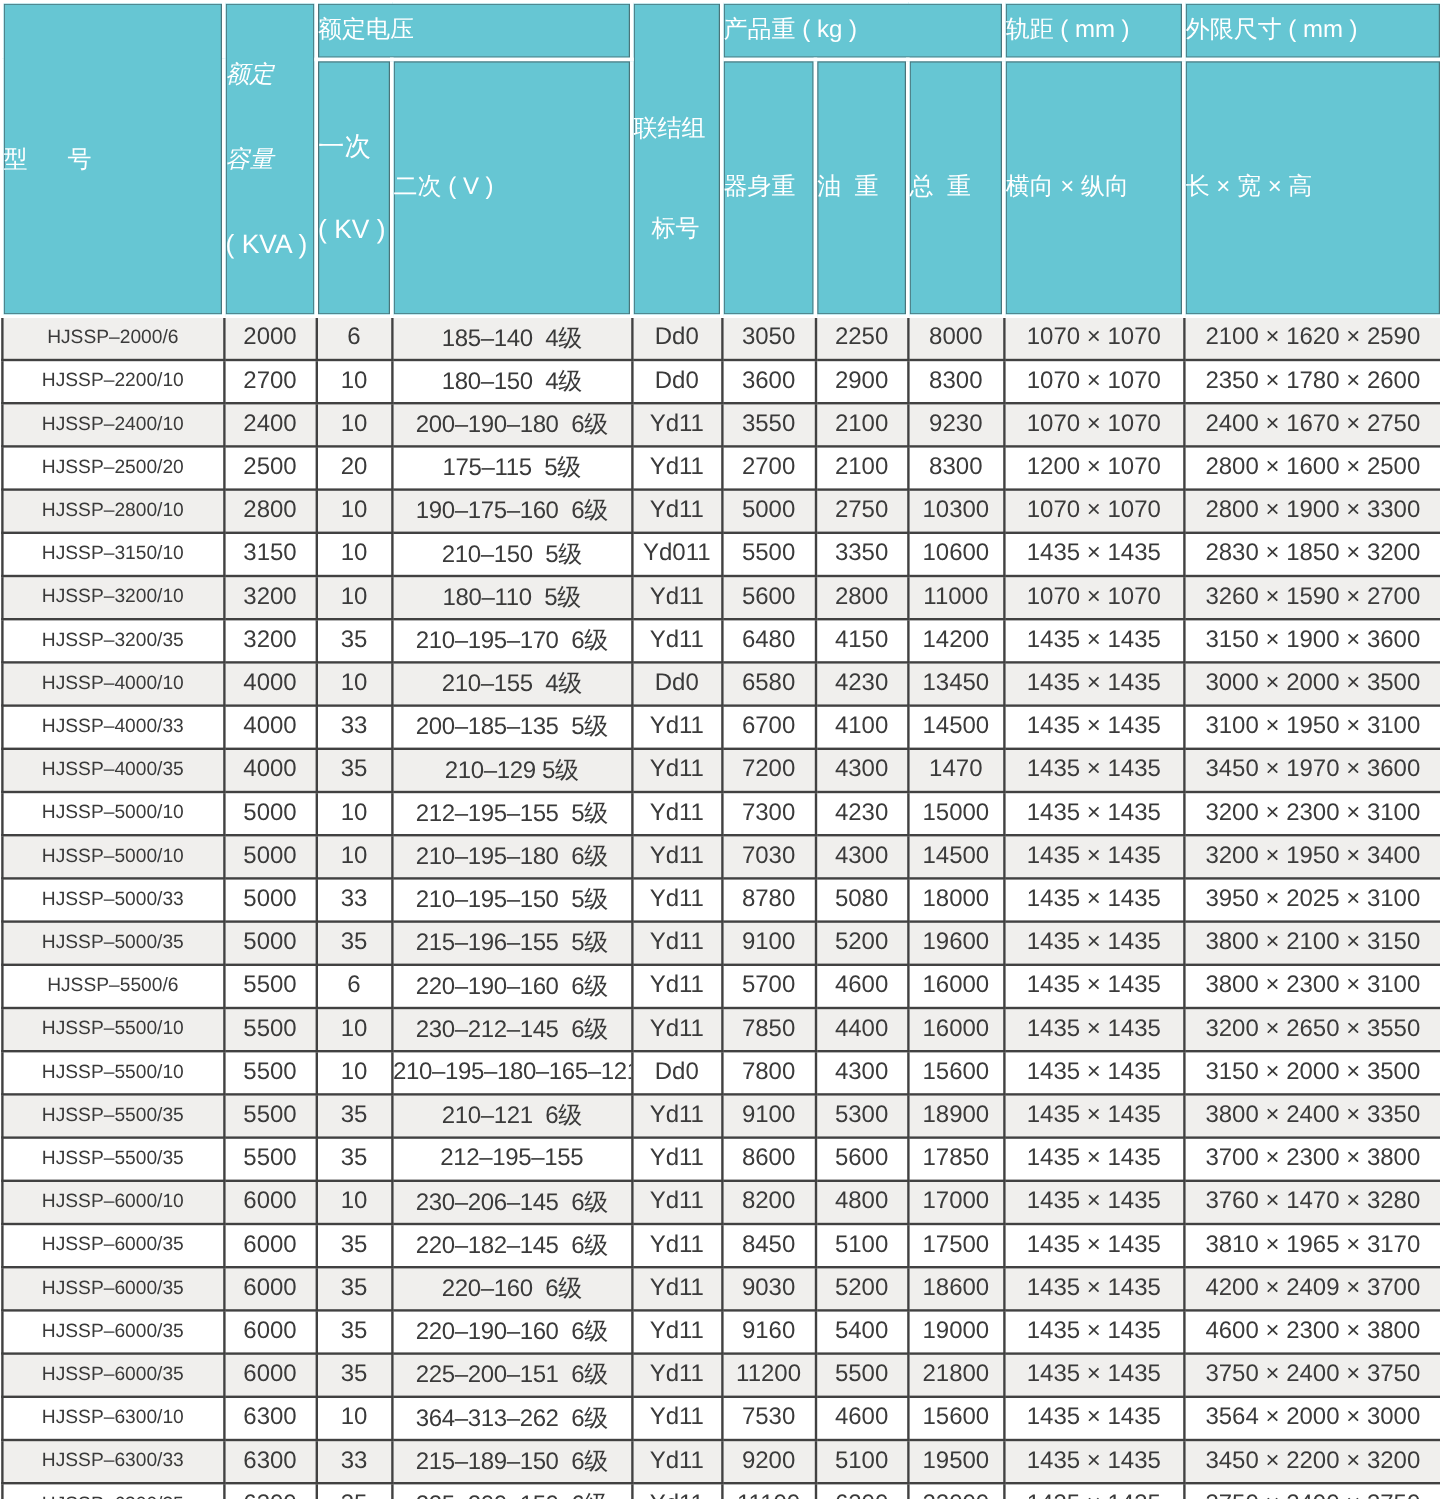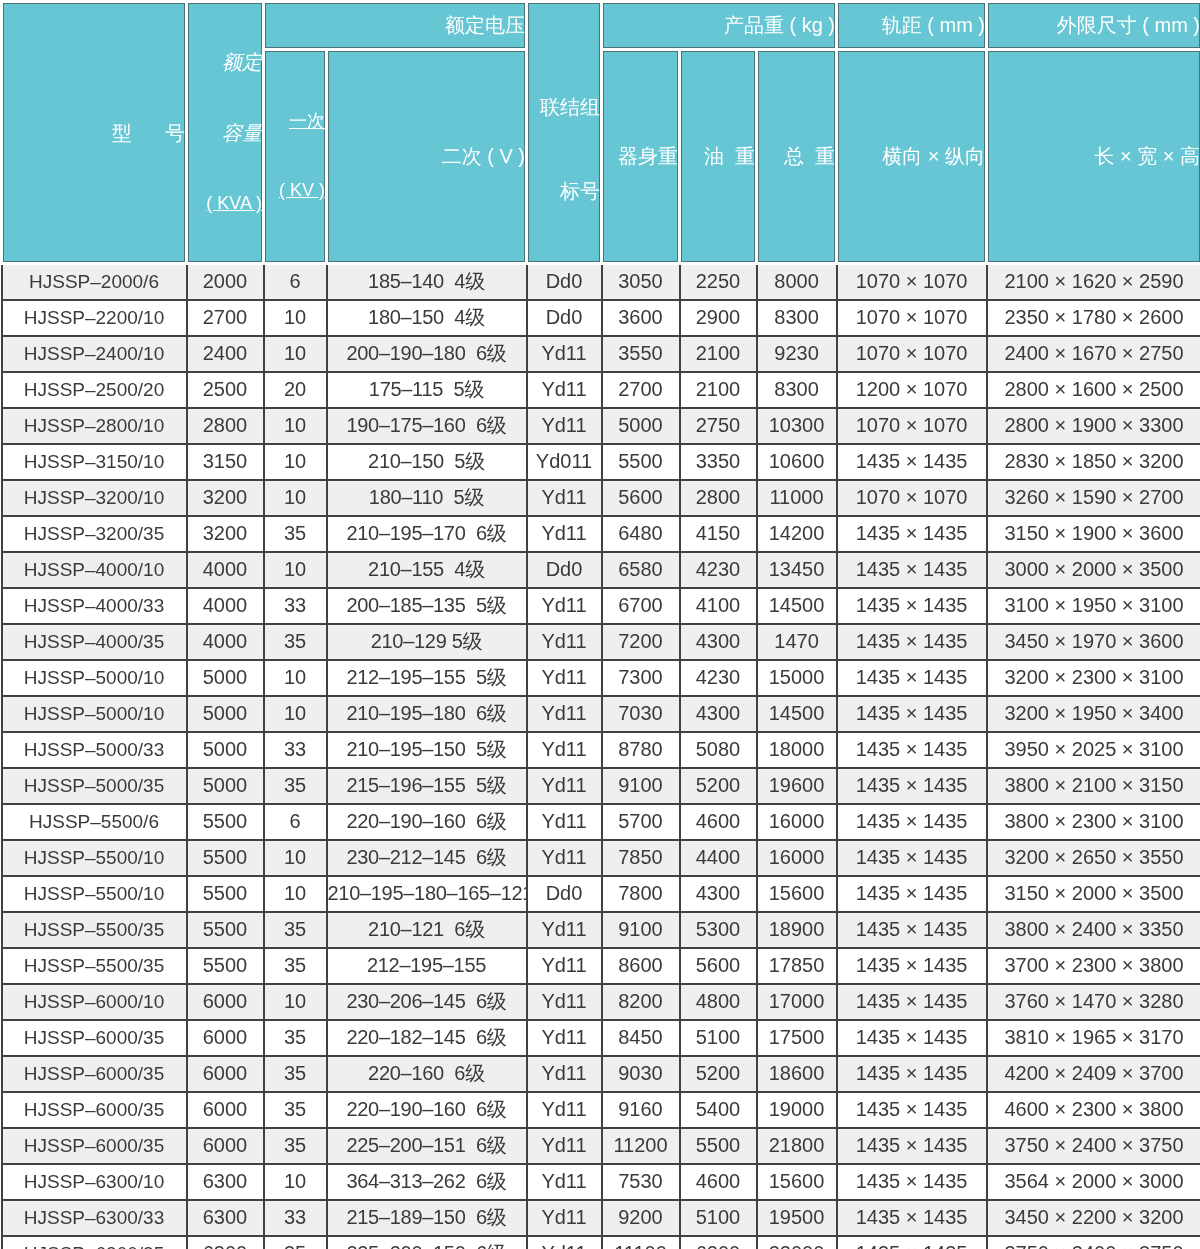--- a/index.html
+++ b/index.html
@@ -20,46 +20,46 @@
     table-layout:fixed;
   }
   th{
     background:var(--header-bg);
     color:var(--header-text);
     font-weight:normal;
     font-size:20px;
     border:3px solid var(--header-grid);
     box-shadow:inset 0 0 0 1px rgba(55,62,64,.6);
     padding:0;
-    text-align:right;
+    text-align:left;
     vertical-align:middle;
     white-space:pre;
     line-height:1.2;
   }
   thead tr:first-child{height:42px;}
   thead tr:last-child{height:46px;}
   td{
     border:2px solid var(--grid);
     color:var(--text);
     font-size:20px;
     text-align:center;
     vertical-align:middle;
     padding:0;
     height:36px;
     white-space:pre;
     overflow:hidden;
   }
-  td:first-child{font-size:19px;}
+  td:first-child{font-size:16px;}
   td:nth-child(4){letter-spacing:-0.3px;text-align:center;}
   tbody tr:nth-child(odd) td{background:var(--row-alt);}
   tbody tr:nth-child(even) td{background:var(--row-white);}
   .hline{display:block;line-height:23px;font-style:italic;}
-  .hline-sm{display:block;line-height:21px;font-size:18px;text-decoration:underline;}
+  .hline-sm{display:block;line-height:21px;font-size:22px;}
   .conn-top{display:block;line-height:26px;margin-bottom:10px;margin-top:32px;}
-  .conn-bot{display:block;line-height:26px;}
+  .conn-bot{display:block;line-height:26px;padding-left:15px;}
 </style>
 </head>
 <body>
 
 <table>
   <colgroup>
     <col style="width:185px">
       <col style="width:77px">
       <col style="width:63px">
     <col style="width:200px">

